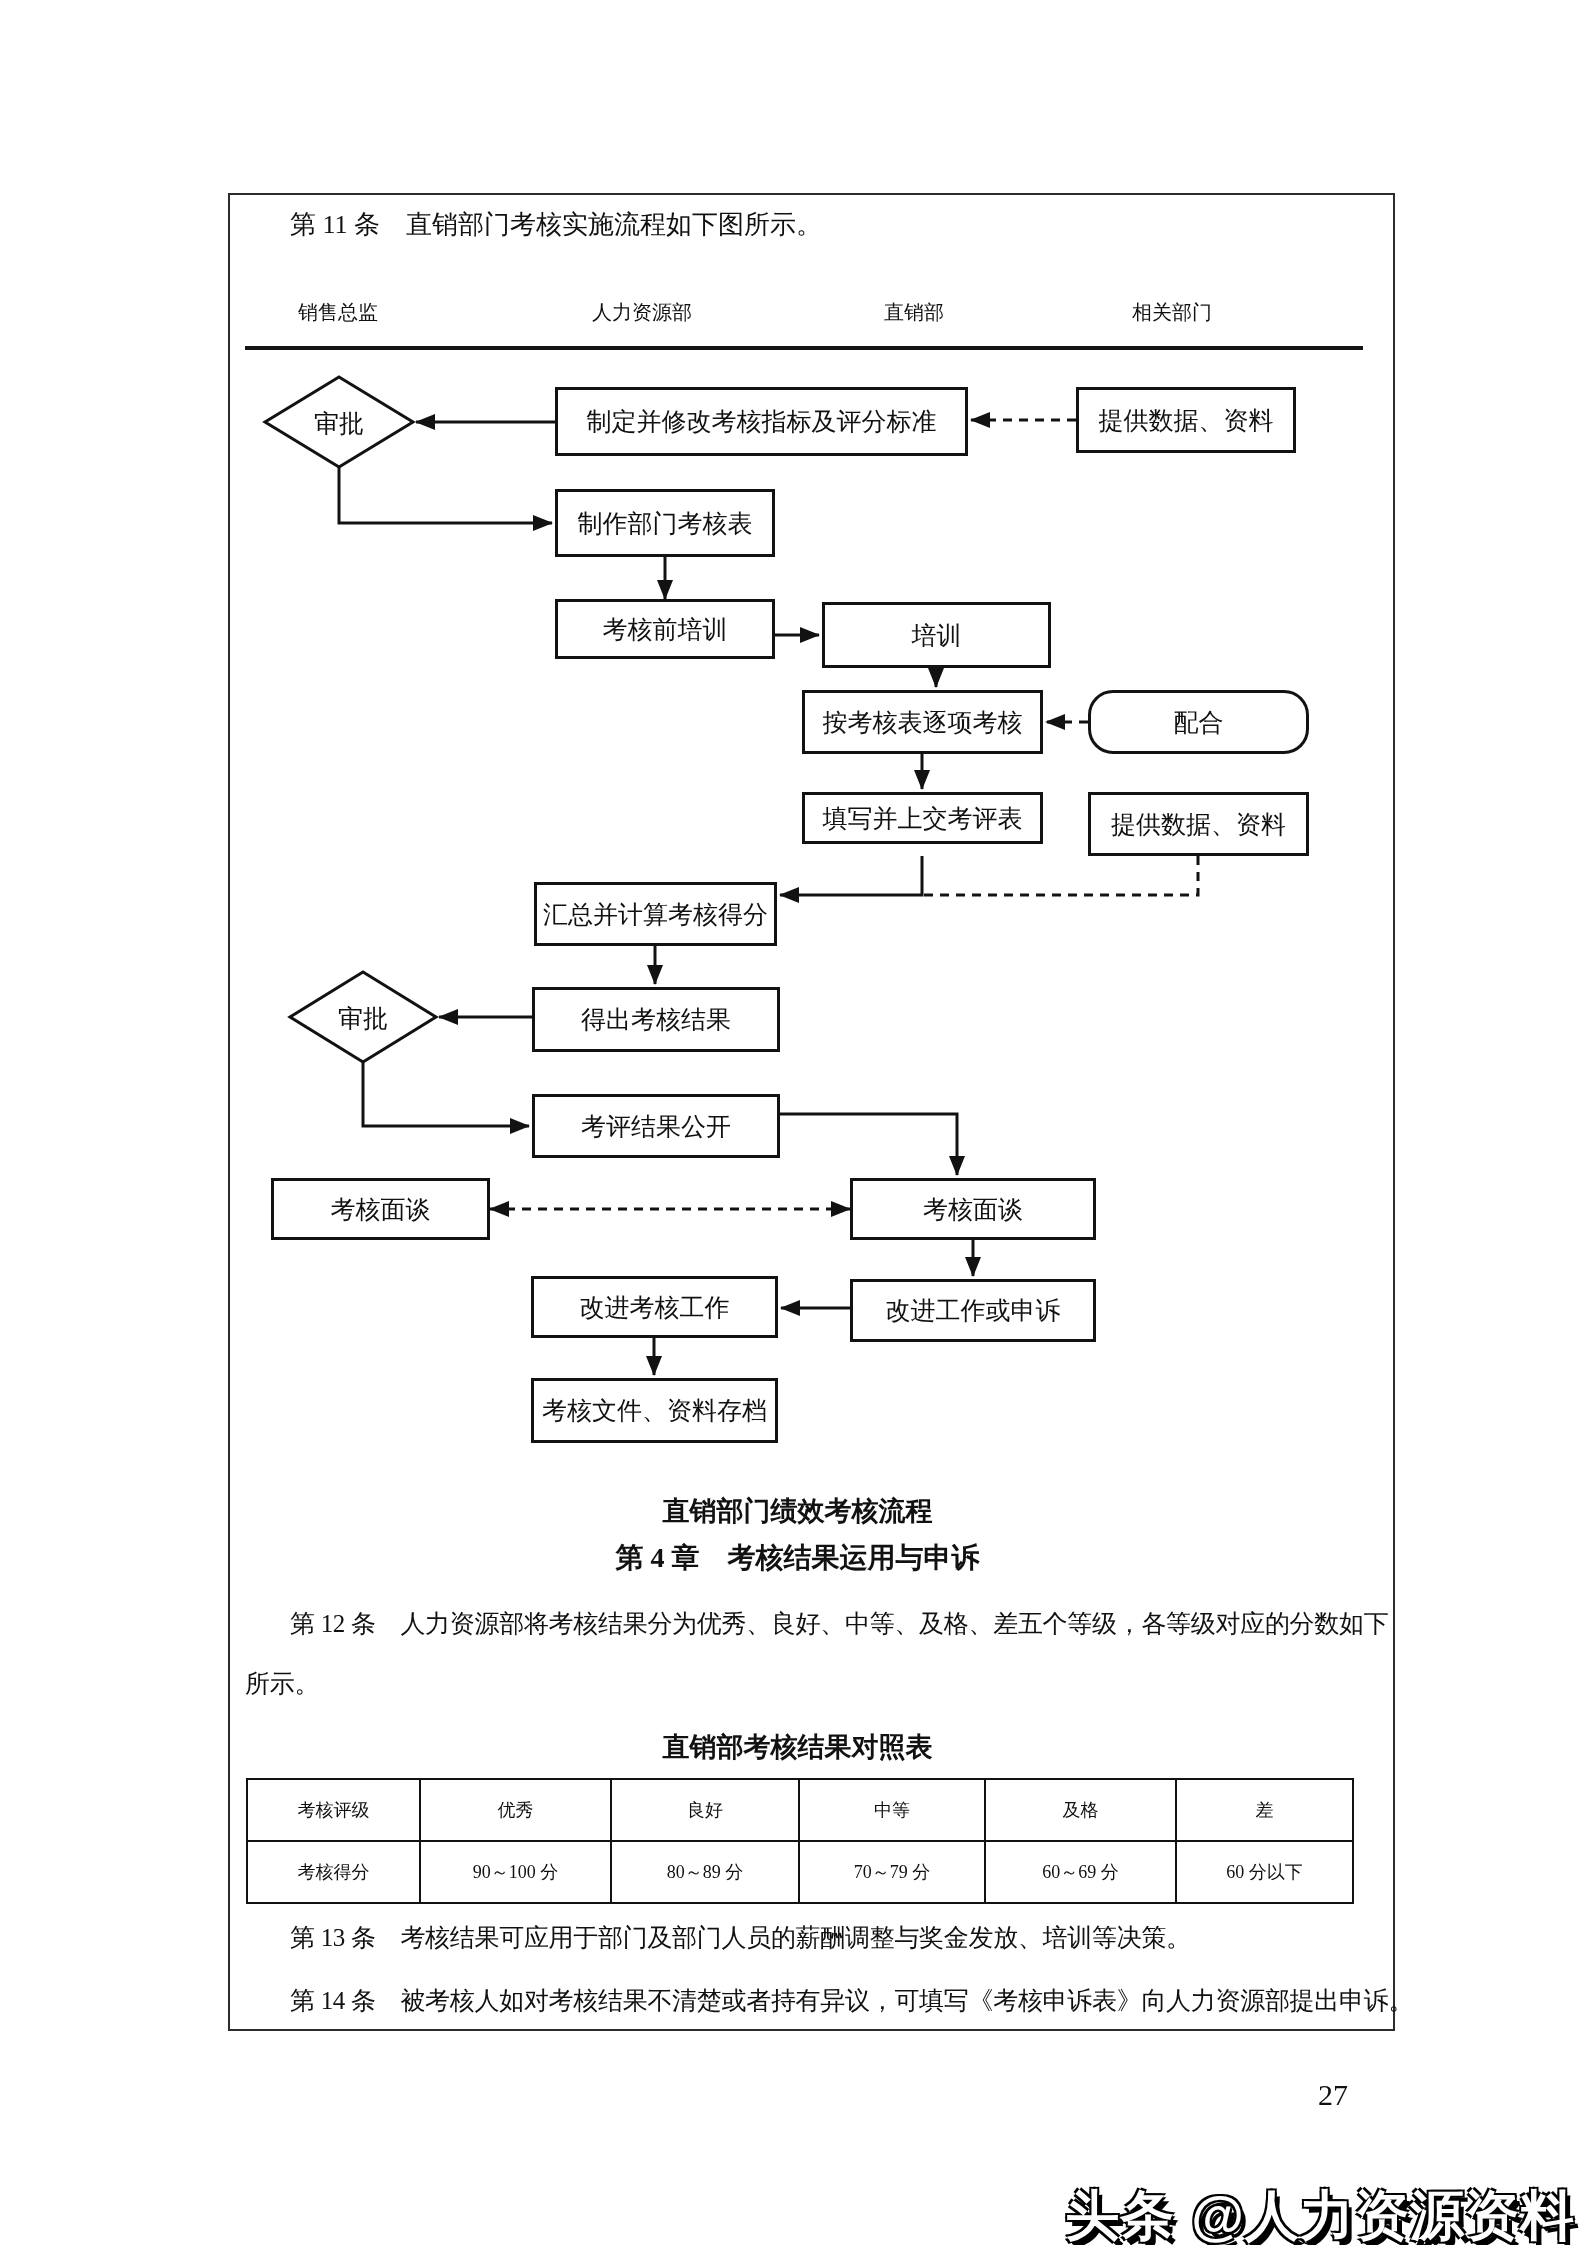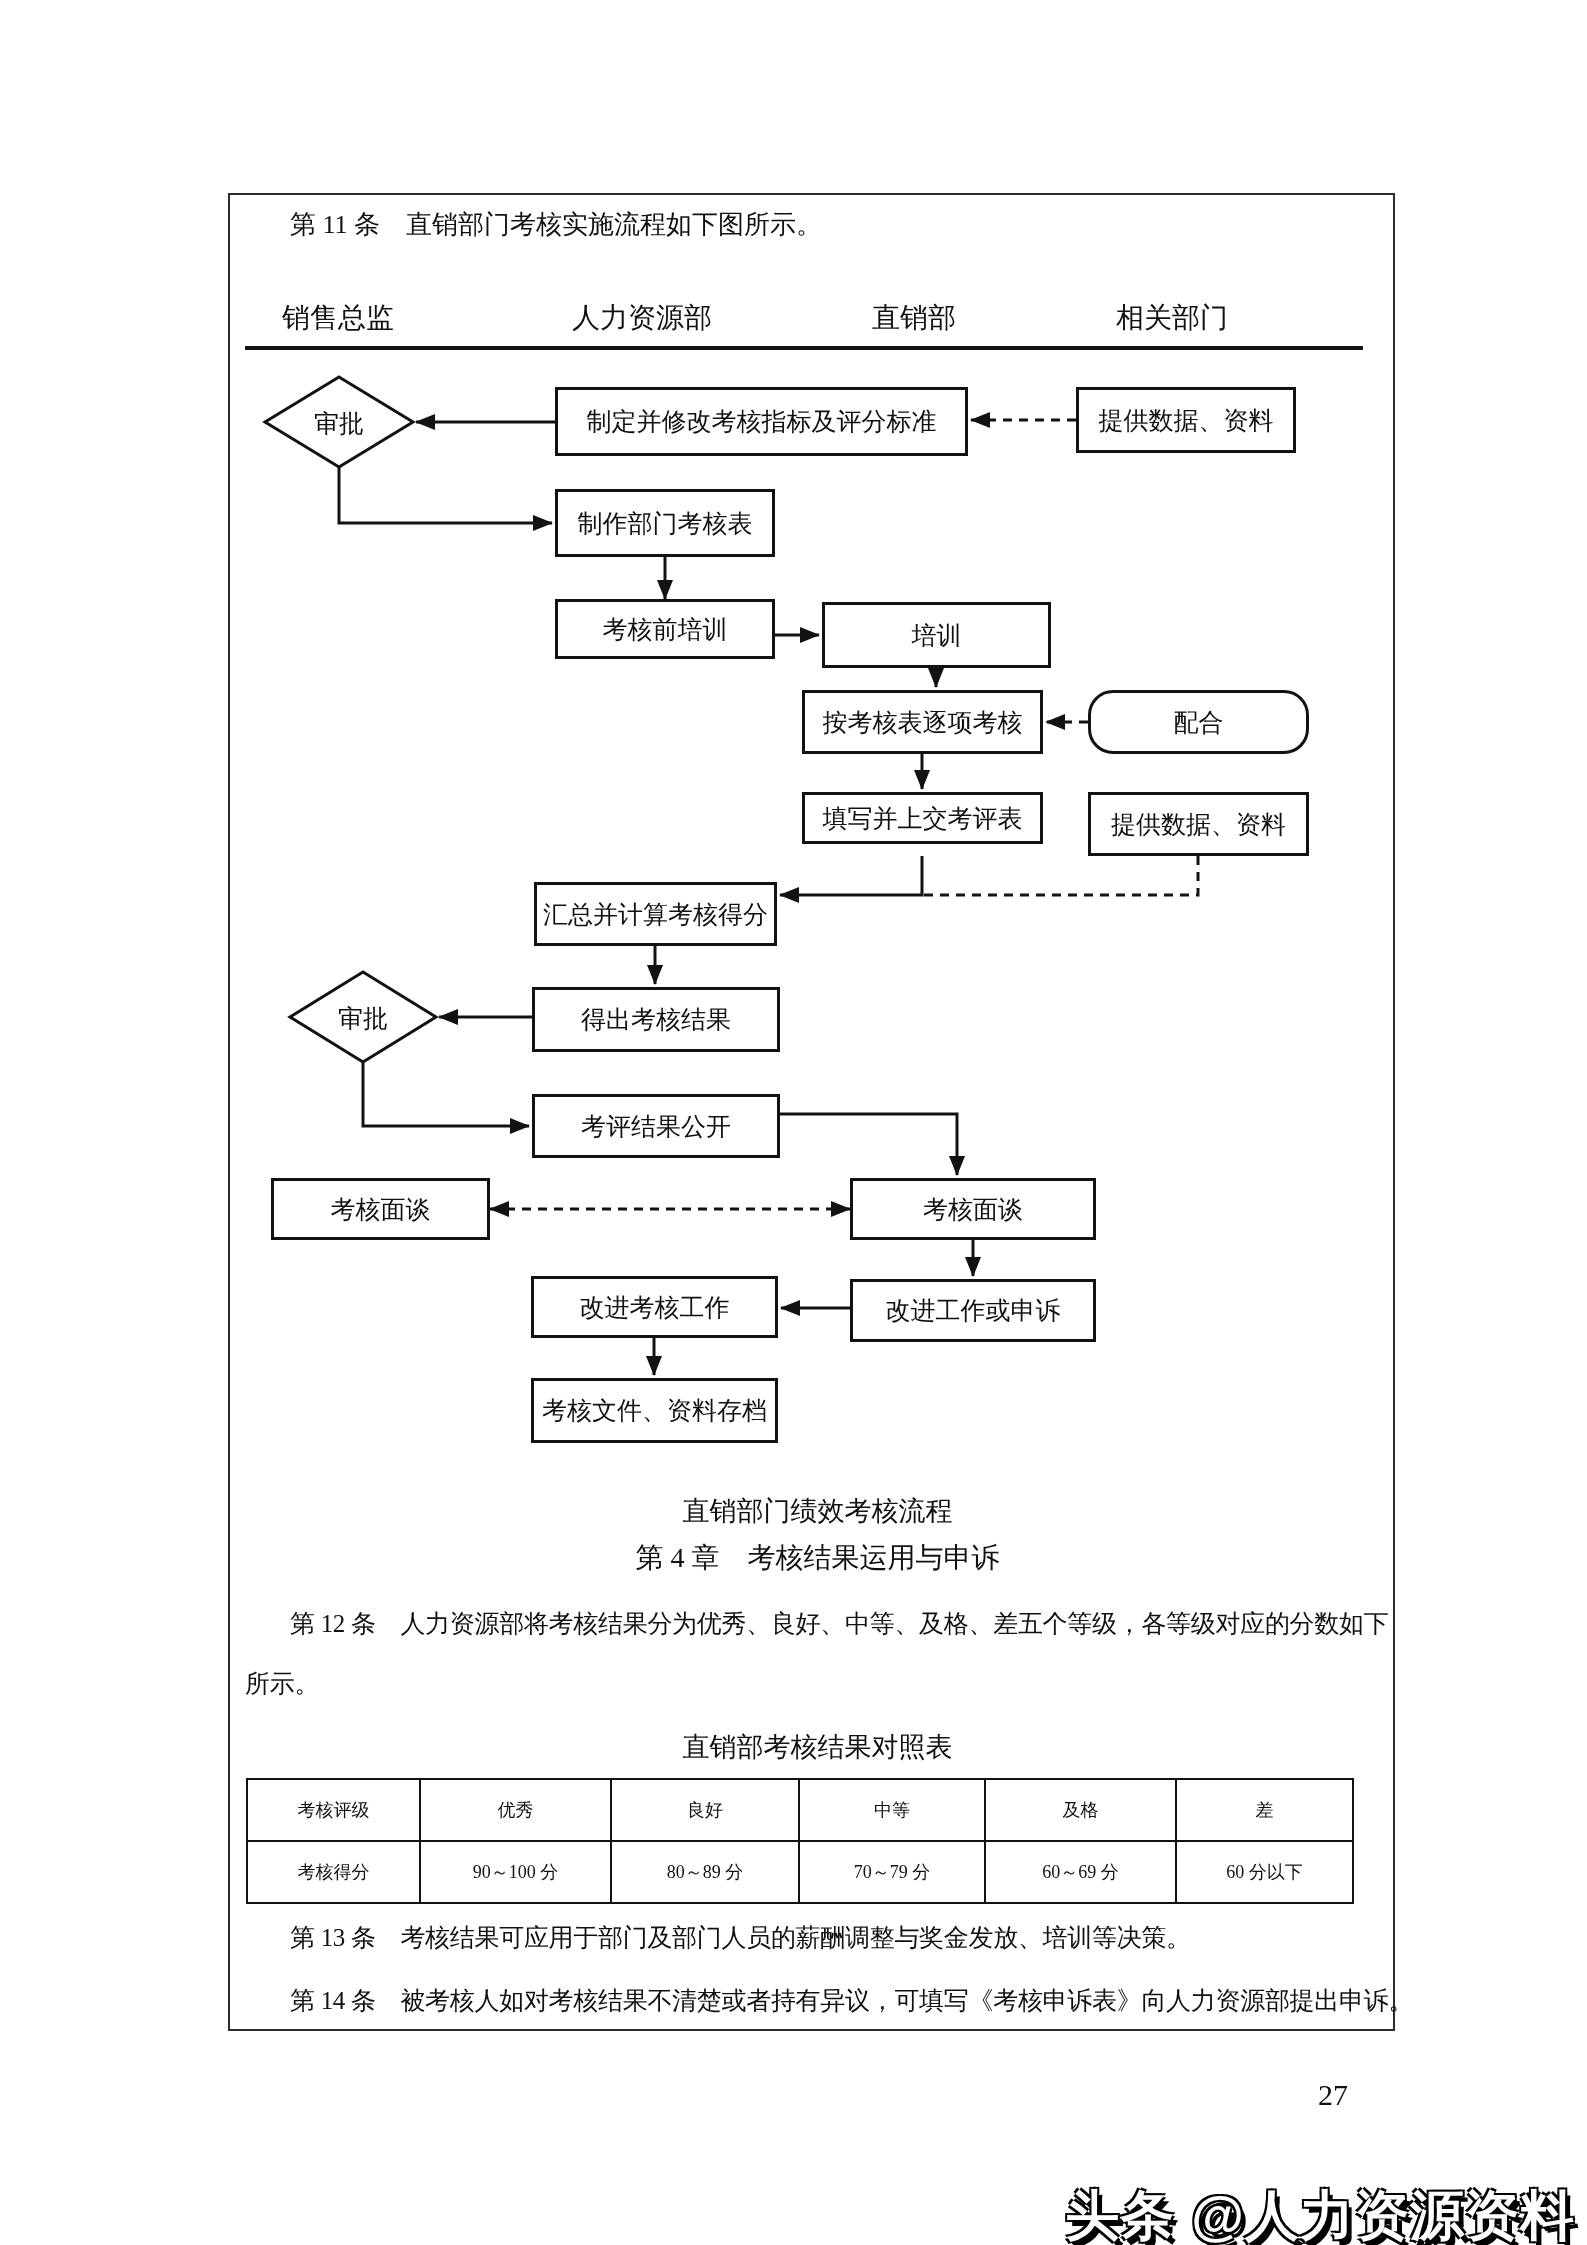--- a/index.html
+++ b/index.html
@@ -3,29 +3,29 @@
 <meta charset="utf-8">
 <style>
   html,body{margin:0;padding:0;background:#ffffff;}
   .canvas{position:relative;width:1587px;height:2245px;background:#ffffff;overflow:hidden;
           font-family:"Liberation Serif","DejaVu Serif",serif;color:#111;}
   .page{position:absolute;left:228px;top:193px;width:1135px;height:1834px;
         border:2px solid #2b2b2b;background:#ffffff;padding-left:28px;}
   .abs{position:absolute;}
   .clause{font-size:25px;white-space:nowrap;letter-spacing:-0.3px;}
   .clause-11{left:60px;top:12px;font-size:26px;white-space:nowrap;}
-  .lane-label{top:104px;width:180px;text-align:center;font-size:28px;}
+  .lane-label{top:104px;width:180px;text-align:center;font-size:20px;}
   .lane-rule{left:15px;top:151px;width:1118px;height:4px;background:#151515;}
   .flow-svg{left:0;top:0;}
   .node{position:absolute;border:3px solid #121212;background:#ffffff;
         display:flex;align-items:center;justify-content:center;
         font-size:25px;text-align:center;white-space:nowrap;box-sizing:border-box;}
   .diamond-label{position:absolute;width:100px;text-align:center;font-size:25px;}
   .center-line{left:0;width:1135px;text-align:center;white-space:nowrap;}
-  .bold{font-weight:normal;margin-left:20px;}
+  .bold{font-weight:bold;}
   .caption-flow{top:1298px;font-size:27px;}
   .chapter-4{top:1344px;font-size:28px;}
   .c12-l1{left:60px;top:1412px;}
   .c12-l2{left:15px;top:1472px;}
   .tbl-title{top:1534px;font-size:27px;}
   .score-table{position:absolute;left:16px;top:1583px;border-collapse:collapse;table-layout:fixed;}
   .score-table td{border:2px solid #121212;height:60px;text-align:center;
                   font-size:18px;padding:0;}
   .c13{left:60px;top:1726px;}
   .c14{left:60px;top:1789px;}

